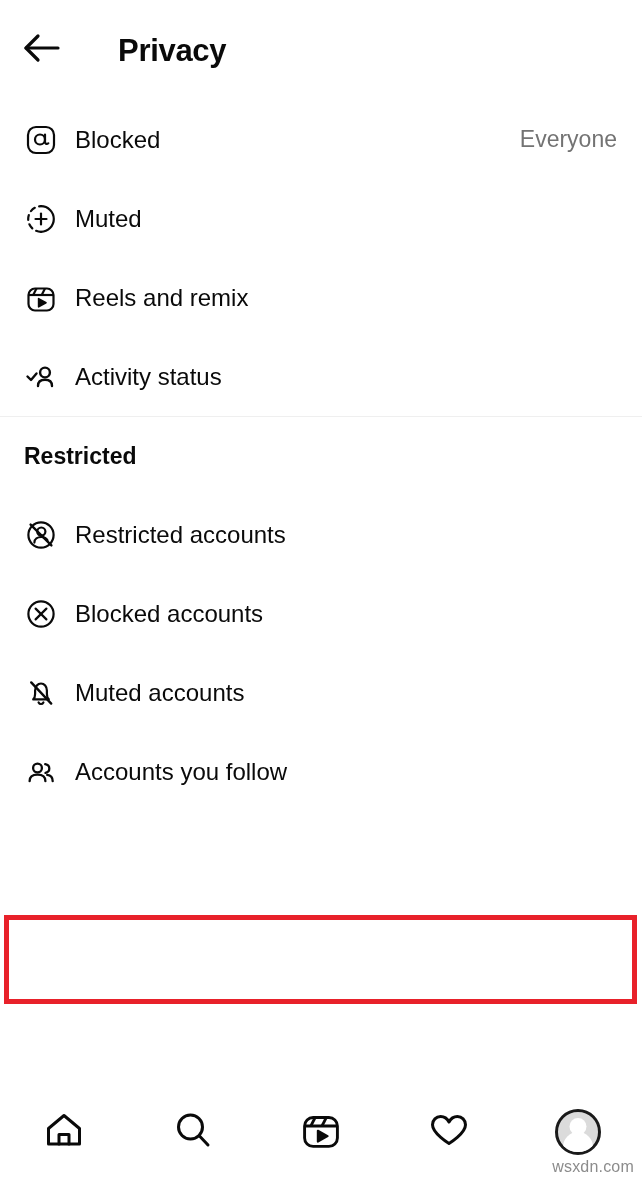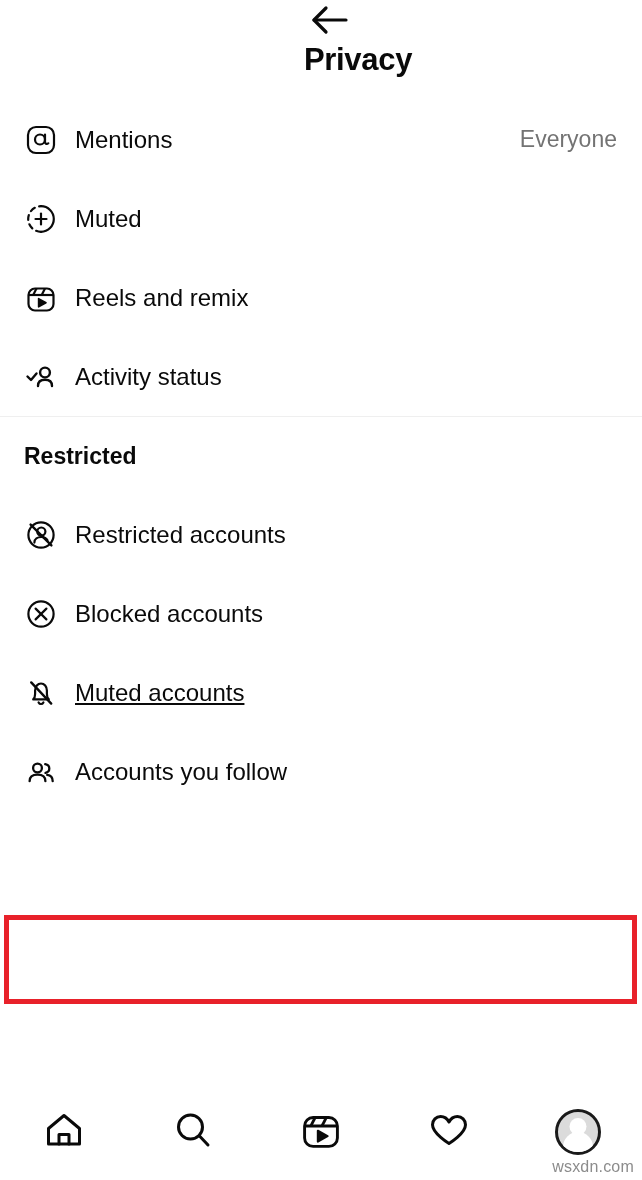--- a/index.html
+++ b/index.html
@@ -16,21 +16,20 @@
     position: relative;
   }
 
   
   .header {
     height: 100px;
     display: flex;
     align-items: center;
     padding-left: 22px;
     box-sizing: border-box;
-    flex-direction: column;
   }
   .back-btn {
     width: 44px;
     height: 44px;
     display: flex;
     align-items: center;
     justify-content: flex-start;
     cursor: pointer;
     flex: 0 0 auto;
   }
@@ -92,21 +91,20 @@
     padding: 0 24px;
     height: 78px;
     display: flex;
     align-items: center;
     box-sizing: border-box;
   }
 
   
   .row.highlighted {
     outline: none;
-    text-decoration: underline;
   }
   .highlight-frame {
     position: absolute;
     left: 4px;
     top: 915px;
     width: 633px;
     height: 89px;
     border: 5px solid #e8212a;
     box-sizing: border-box;
     pointer-events: none;
@@ -194,21 +192,21 @@
 <div class="list">
 
   <div class="row">
     <span class="row-icon">
       <svg width="32" height="32" viewBox="0 0 32 32" fill="none" stroke="#0a0a0a" stroke-width="2.2">
         <rect x="3" y="3" width="26" height="26" rx="8"></rect>
         <circle cx="15" cy="15.5" r="5"></circle>
         <path d="M20 10.5 L20 18 C20 20 22 20.5 23.3 19.3" stroke-linecap="round"></path>
       </svg>
     </span>
-    <span class="row-label">Mentions</span>
+    <span class="row-label">Blocked</span>
     <span class="row-value">Everyone</span>
   </div>
 
   <div class="row">
     <span class="row-icon">
       <svg width="32" height="32" viewBox="0 0 32 32" fill="none" stroke="#0a0a0a" stroke-width="2.2" stroke-linecap="round">
         <path d="M16 3.2 A12.8 12.8 0 0 1 28.8 16 A12.8 12.8 0 0 1 16 28.8" stroke-dasharray="20 0"></path>
         <path d="M16 28.8 A12.8 12.8 0 0 1 3.2 16 A12.8 12.8 0 0 1 16 3.2" stroke-dasharray="5 4.5"></path>
         <line x1="16" y1="10.5" x2="16" y2="21.5"></line>
         <line x1="10.5" y1="16" x2="21.5" y2="16"></line>

